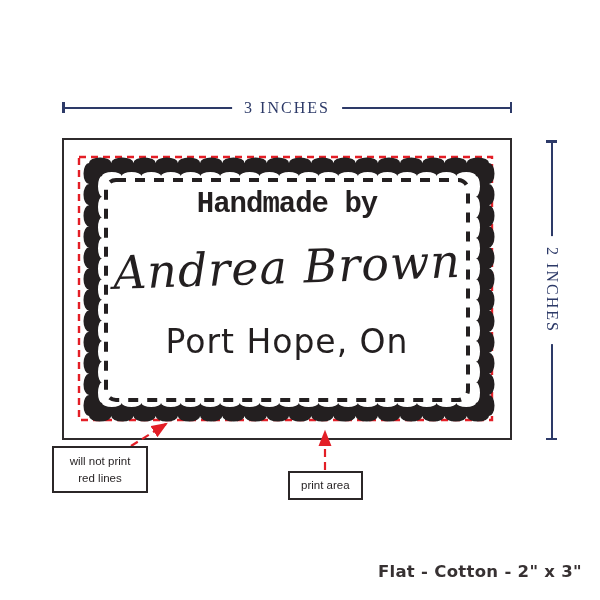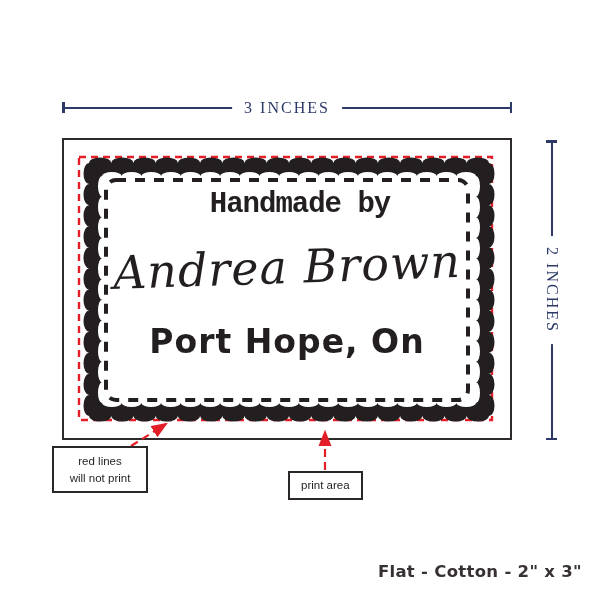--- a/index.html
+++ b/index.html
@@ -29,24 +29,24 @@
   .label-area{position:absolute;left:62px;top:138px;width:450px;height:302px;
           border:2px solid var(--border);background:#ffffff;box-sizing:border-box;}
   .frame-svg{position:absolute;left:0;top:0;width:446px;height:298px;}
   .red-guide{fill:none;stroke:var(--red);stroke-width:2.4;stroke-dasharray:7 5;}
   .scallop{fill:var(--ink);stroke:none;}
   .inner-dash{fill:none;stroke:var(--ink);stroke-width:4;stroke-dasharray:10 9;}
 
   .label-text{position:absolute;left:0;top:0;right:0;bottom:0;color:var(--ink);}
   .label-text .line{position:absolute;left:0;width:100%;text-align:center;}
   .lt-heading{top:48px;font-family:"Liberation Mono",monospace;font-weight:700;
-          font-size:29px;letter-spacing:-1px;padding-left:13px;}
+          font-size:29px;letter-spacing:-1px;}
   .lt-name{top:100px;font-family:"DejaVu Serif",serif;font-style:italic;
           font-size:46px;letter-spacing:1px;transform:rotate(-2deg);}
-  .lt-location{top:182px;font-family:"DejaVu Sans",sans-serif;font-weight:700;
+  .lt-location{top:182px;font-family:"DejaVu Sans",sans-serif;font-weight:400;
           font-size:33px;letter-spacing:1px;}
 
   
   .leaders{position:absolute;left:0;top:0;width:600px;height:600px;pointer-events:none;}
   .leader{fill:none;stroke:var(--red);stroke-width:2.2;stroke-dasharray:8 5;}
   #arrow path{fill:var(--red);}
 
   
   .callout{position:absolute;background:#ffffff;border:2px solid #2b2627;color:var(--ink);
           font-size:11.5px;line-height:1.45;text-align:center;}
@@ -94,20 +94,20 @@
     <defs>
       <marker id="arrow" markerWidth="9" markerHeight="8" refX="6.5" refY="3" orient="auto">
         <path d="M0,0 L7.5,3 L0,6 Z"></path>
       </marker>
     </defs>
     <path class="leader" d="M131,446 L166,424" marker-end="url(#arrow)"></path>
     <path class="leader" d="M325,470 L325,432" marker-end="url(#arrow)"></path>
   </svg>
 
   <div class="callout callout-redlines">
+    <span>will not print</span>
     <span>red lines</span>
-    <span>will not print</span>
   </div>
   <div class="callout callout-safety">print area</div>
 
   <div class="footer">Flat - Cotton - 2" x 3"</div>
 
 </div>
 
 </body></html>

